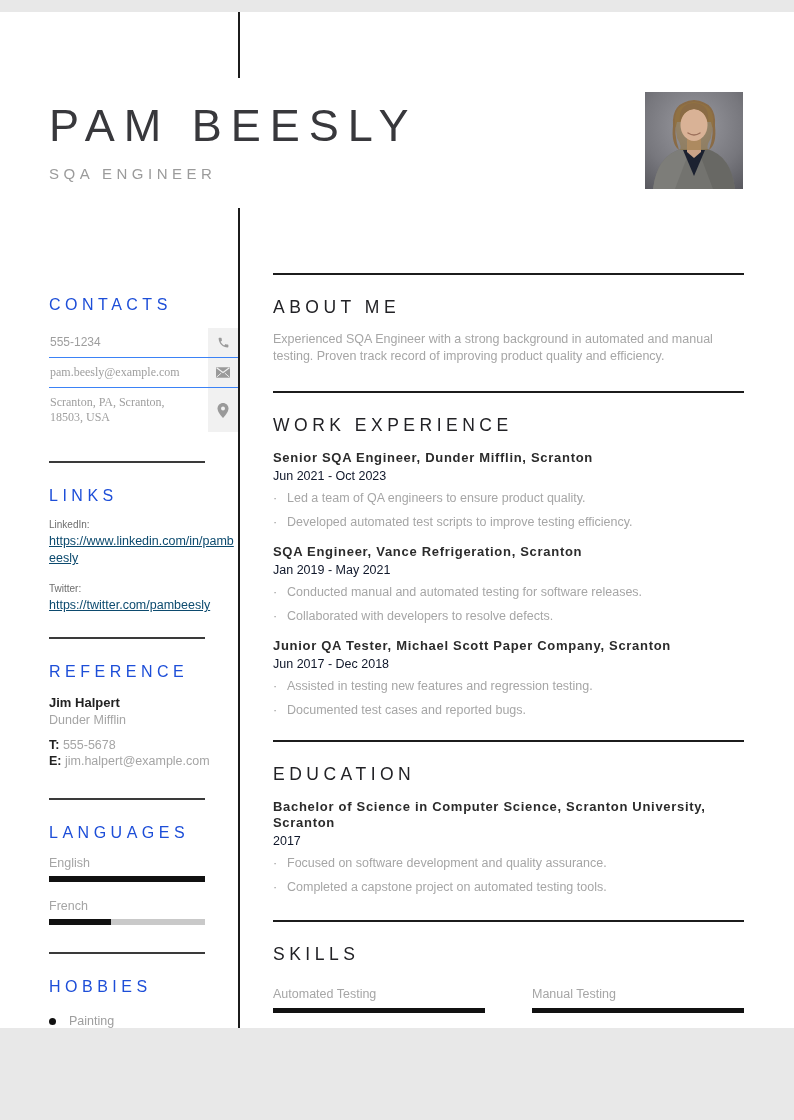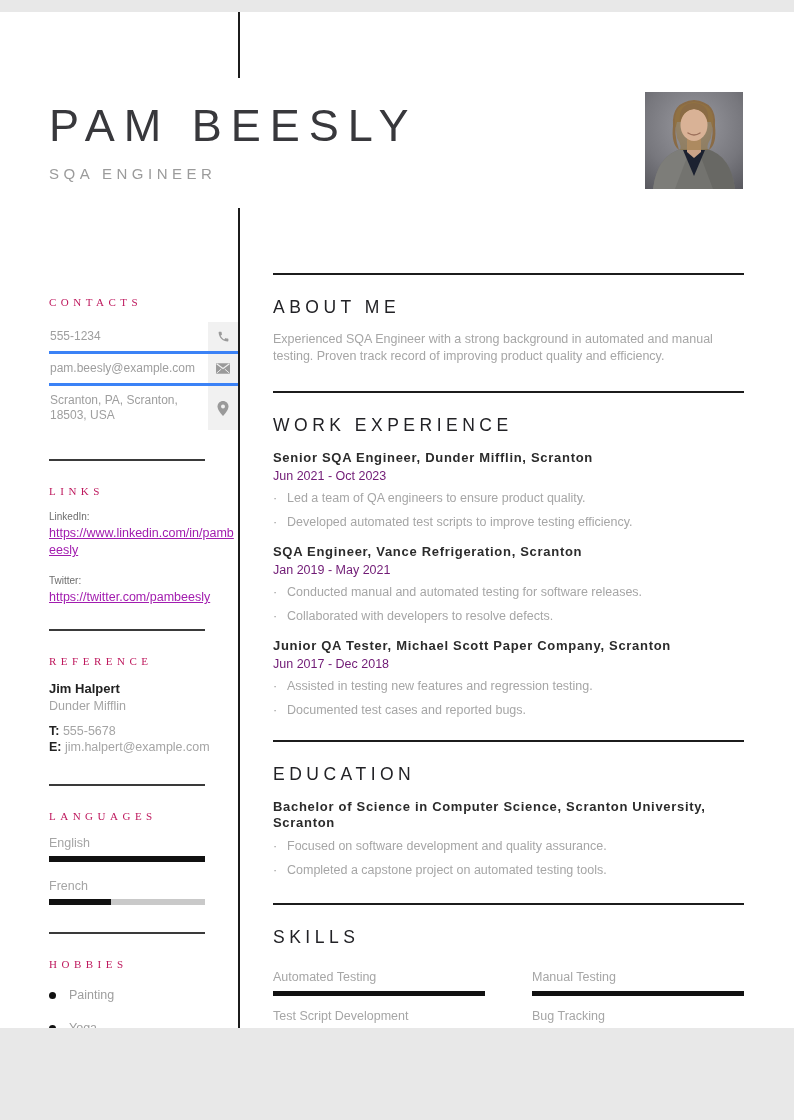--- a/index.html
+++ b/index.html
@@ -26,45 +26,45 @@
     color:#9b9b9b; font-weight:400;
   }
   .photo-frame {
     position:absolute; left:645px; top:80px; width:98px; height:97px;
     overflow:hidden;
   }
 
   
   .sidebar { position:absolute; left:49px; top:284px; width:189px; }
   .side-heading {
-    font-size:11px; font-weight:500; letter-spacing:4.5px;
-    color:#be185d; margin-bottom:14px; white-space:nowrap;font-family:Liberation Serif, serif;
+    font-size:16px; font-weight:500; letter-spacing:4.5px;
+    color:#1d4ed8; margin-bottom:14px; white-space:nowrap;
   }
   .side-rule { width:156px; height:2px; background:#3a3a3a; }
 
   
   .contact-row {
     display:flex; align-items:stretch; min-height:28px;
   }
-  .contact-row + .contact-row { border-top:3px solid #3b82f6; }
+  .contact-row + .contact-row { border-top:1px solid #3b82f6;font-family:Liberation Serif, serif; }
   .contact-text {
     flex:1; font-size:12px; color:#9e9e9e; padding:7px 6px 7px 1px;
     line-height:15px; display:flex; flex-direction:column; justify-content:center;
   }
   .icon-cell {
     width:30px; background:#f1f1f1; display:flex;
     align-items:center; justify-content:center;
   }
   .icon-cell svg { display:block; }
 
   
   .link-group { margin-bottom:16px; }
   .link-label { font-size:10px; color:#6d6d6d; margin-bottom:3px; }
   .link-url {
-    font-size:12.5px; color:#a21caf; text-decoration:underline;
+    font-size:12.5px; color:#0c4a6e; text-decoration:underline;
     word-break:break-all; line-height:17px; display:block;
   }
 
   
   .ref-name { font-size:13px; font-weight:bold; color:#222; margin-bottom:3px; }
   .ref-company { font-size:12.5px; color:#a5a5a5; margin-bottom:10px; }
   .ref-line { font-size:12.5px; color:#a5a5a5; line-height:16px; }
   .ref-line b { color:#222; font-weight:bold; }
 
   
@@ -92,21 +92,21 @@
     color:#222226; white-space:nowrap;
   }
   .about-para {
     font-size:12.5px; color:#a6a6a6; line-height:17px; margin-top:13px;
   }
   .job { margin-top:14px; }
   .job-title, .edu-title {
     font-size:13px; font-weight:bold; color:#2b2b2b; letter-spacing:0.7px;
     line-height:16px;
   }
-  .job-dates, .edu-year { font-size:12.5px; color:#701a75; margin-top:3px; }
+  .job-dates, .edu-year { font-size:12.5px; color:#0f172a; margin-top:3px; }
   .mini-bullets { margin-top:8px; }
   .mini-bullet {
     display:flex; font-size:12.5px; color:#a6a6a6; line-height:15px;
     margin-bottom:9px;
   }
   .mini-bullet .dot { width:14px; color:#9a9a9a; flex:0 0 auto; }
   .sec-gap-top { margin-top:22px; }
   .sec-gap-bottom { margin-top:26px; }
 
   
@@ -305,20 +305,21 @@
             <span>Documented test cases and reported bugs.</span>
           </div>
       </div>
     </div>
 
     <div class="h-rule" style="margin-top:22px;"></div>
 
     <div class="main-heading sec-gap-top">EDUCATION</div>
     <div class="job">
       <div class="edu-title">Bachelor of Science in Computer Science, Scranton University, Scranton</div>
+      <div class="edu-year">2017</div>
       <div class="mini-bullets">
         <div class="mini-bullet">
             <span class="dot">·</span>
             <span>Focused on software development and quality assurance.</span>
           </div>
         <div class="mini-bullet">
             <span class="dot">·</span>
             <span>Completed a capstone project on automated testing tools.</span>
           </div>
       </div>

